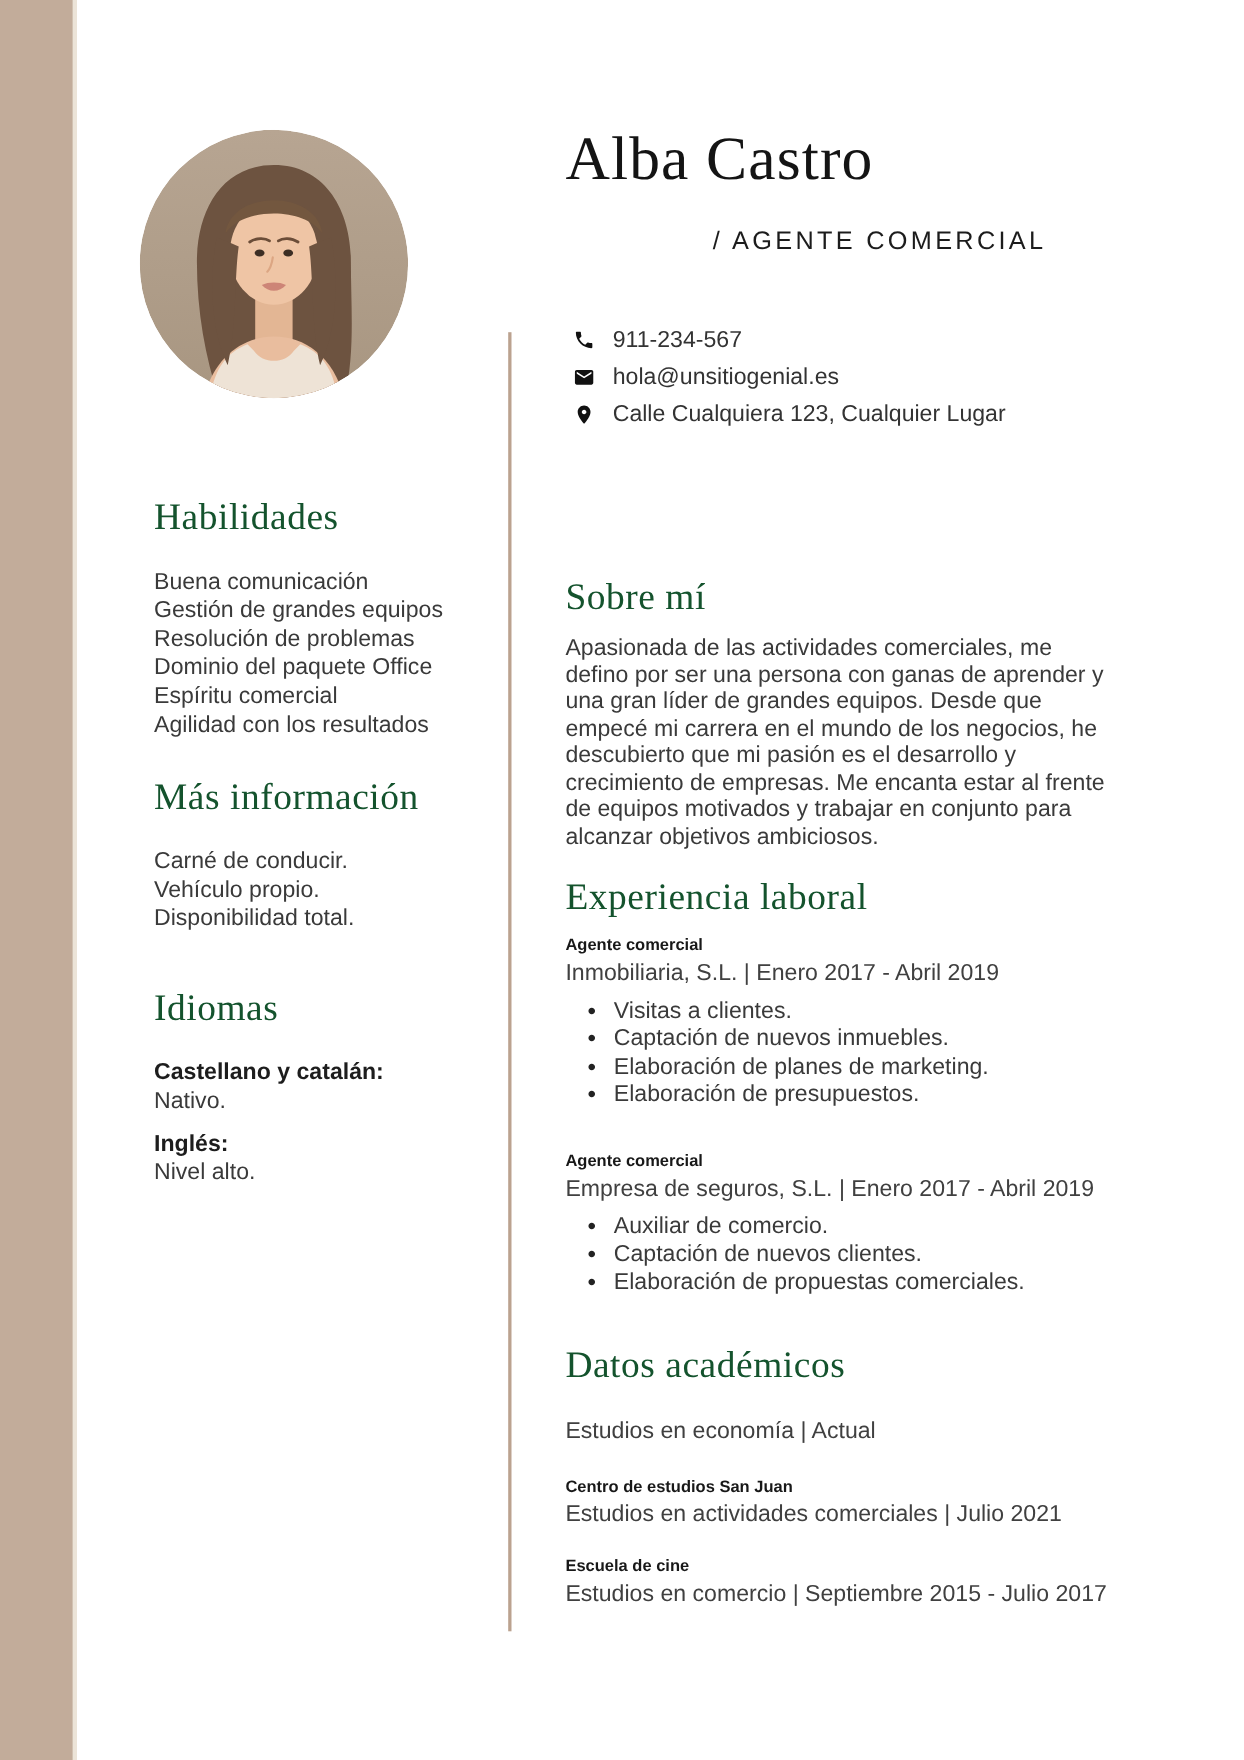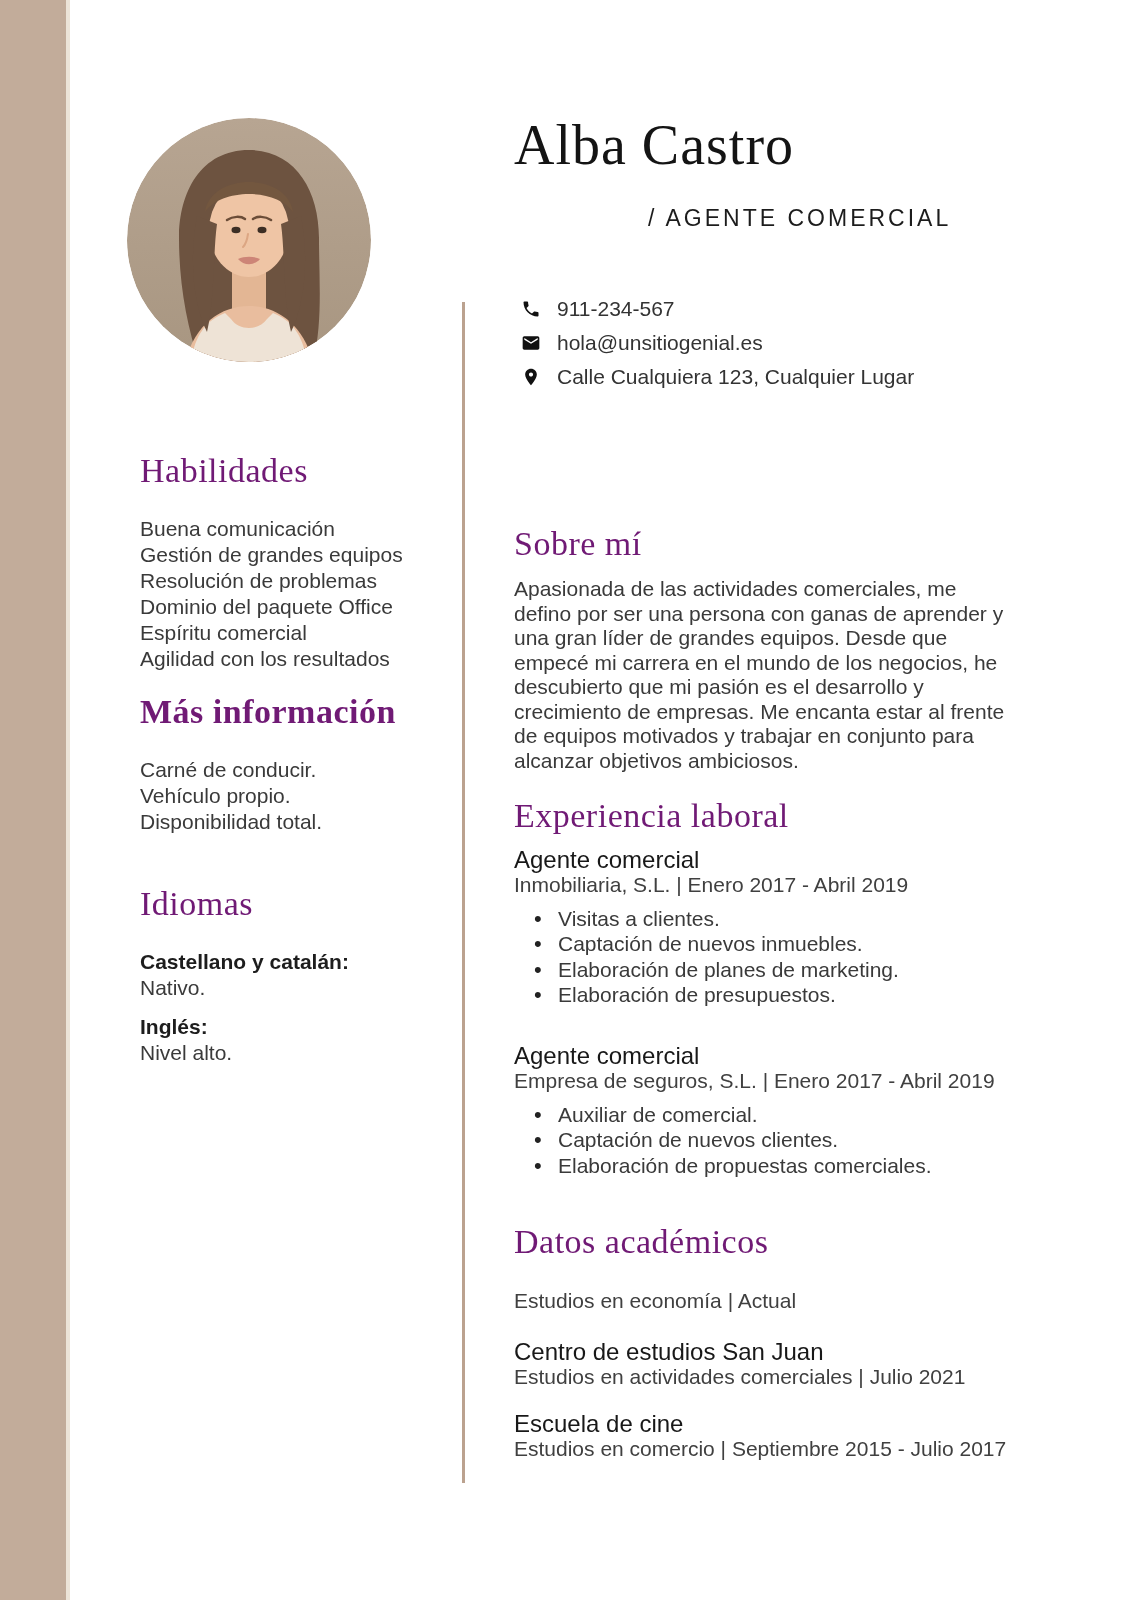--- a/index.html
+++ b/index.html
@@ -25,39 +25,39 @@
 
   
   h1 {
     font-family:"Liberation Serif","DejaVu Serif",serif;
     font-weight:400; font-size:56px; line-height:1.05;
     letter-spacing:1px; color:#141414;
   }
   h2 {
     font-family:"Liberation Serif","DejaVu Serif",serif;
     font-weight:400; font-size:34px; line-height:38px;
-    letter-spacing:0.5px; color:#701a75;
-  }
-  h3 { font-size:24px; font-weight:400; line-height:25px; color:#181818; }
+    letter-spacing:0.5px; color:#14532d;
+  }
+  h3 { font-size:15px; font-weight:700; line-height:25px; color:#181818; }
 
   .header { position:absolute; left:514px; top:116px; width:500px; }
   .subtitle {
     margin:30px 0 0 134px; font-size:23px; font-weight:500;
     letter-spacing:3px; color:#1c1c1c; white-space:nowrap;
   }
 
   .contact { position:absolute; left:514px; top:292px; }
   .contact-row { display:flex; align-items:center; height:34px; padding-left:7px; }
   .cicon { width:20px; height:20px; margin-right:16px; display:flex; align-items:center; }
   .contact-row span.ctext { font-size:21px; color:#333333; }
 
   .sidebar { position:absolute; left:140px; top:452px; width:315px; }
   .sidebar h2 { margin-bottom:26px; }
   .plain-list div { font-size:21px; line-height:26px; color:#3a3a3a; }
-  .h2-mas   { margin-top:21px;font-weight:bold; }
+  .h2-mas   { margin-top:34px; }
   .h2-idiom { margin-top:50px; }
   .lang { margin-top:24px; }
   .lang + .lang { margin-top:13px; }
   .lang .lang-label { font-size:21px; font-weight:700; line-height:26px; color:#1d1d1d; }
   .lang .lang-level { font-size:21px; line-height:26px; }
 
   .about { position:absolute; left:514px; top:525px; width:492px; }
   .about h2 { margin-bottom:14px; }
   .about p { font-size:21px; line-height:24.5px; color:#3a3a3a; }
 
@@ -206,21 +206,21 @@
         <li>Captación de nuevos inmuebles.</li>
         <li>Elaboración de planes de marketing.</li>
         <li>Elaboración de presupuestos.</li>
       </ul>
     </article>
 
     <article class="job2">
       <h3>Agente comercial</h3>
       <div class="meta">Empresa de seguros, S.L. | Enero 2017 - Abril 2019</div>
       <ul>
-        <li>Auxiliar de comercial.</li>
+        <li>Auxiliar de comercio.</li>
         <li>Captación de nuevos clientes.</li>
         <li>Elaboración de propuestas comerciales.</li>
       </ul>
     </article>
   </section>
 
   <section class="education">
     <h2>Datos académicos</h2>
 
     <article class="school1">

